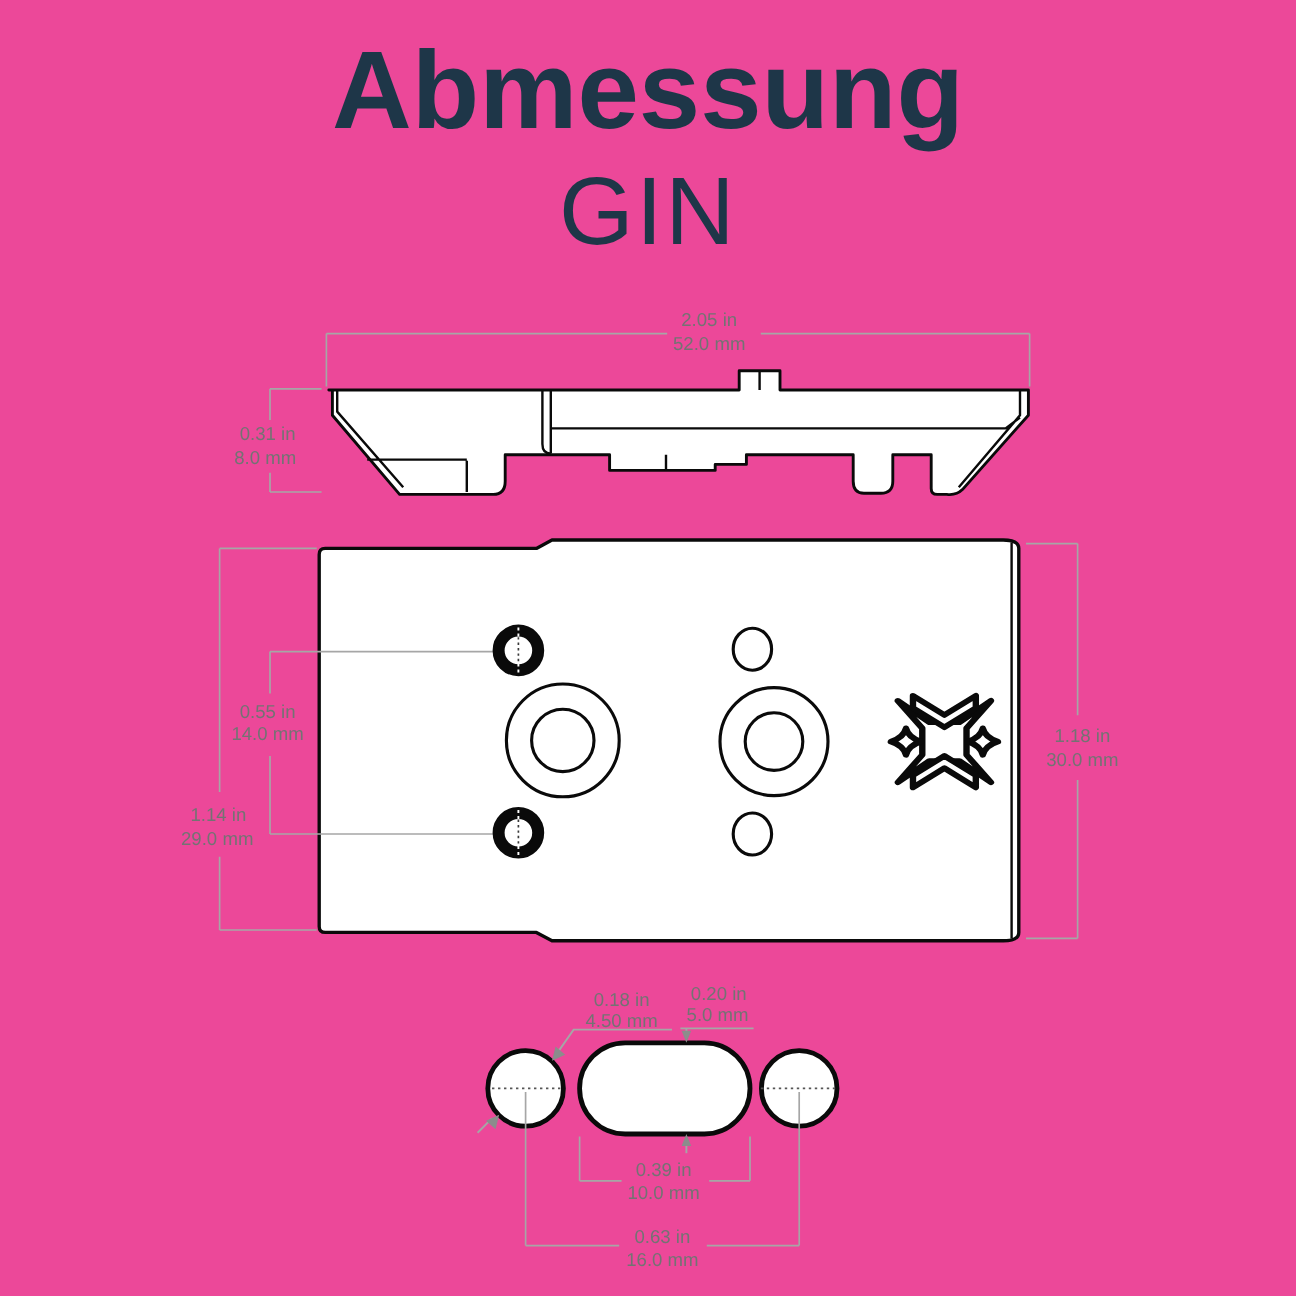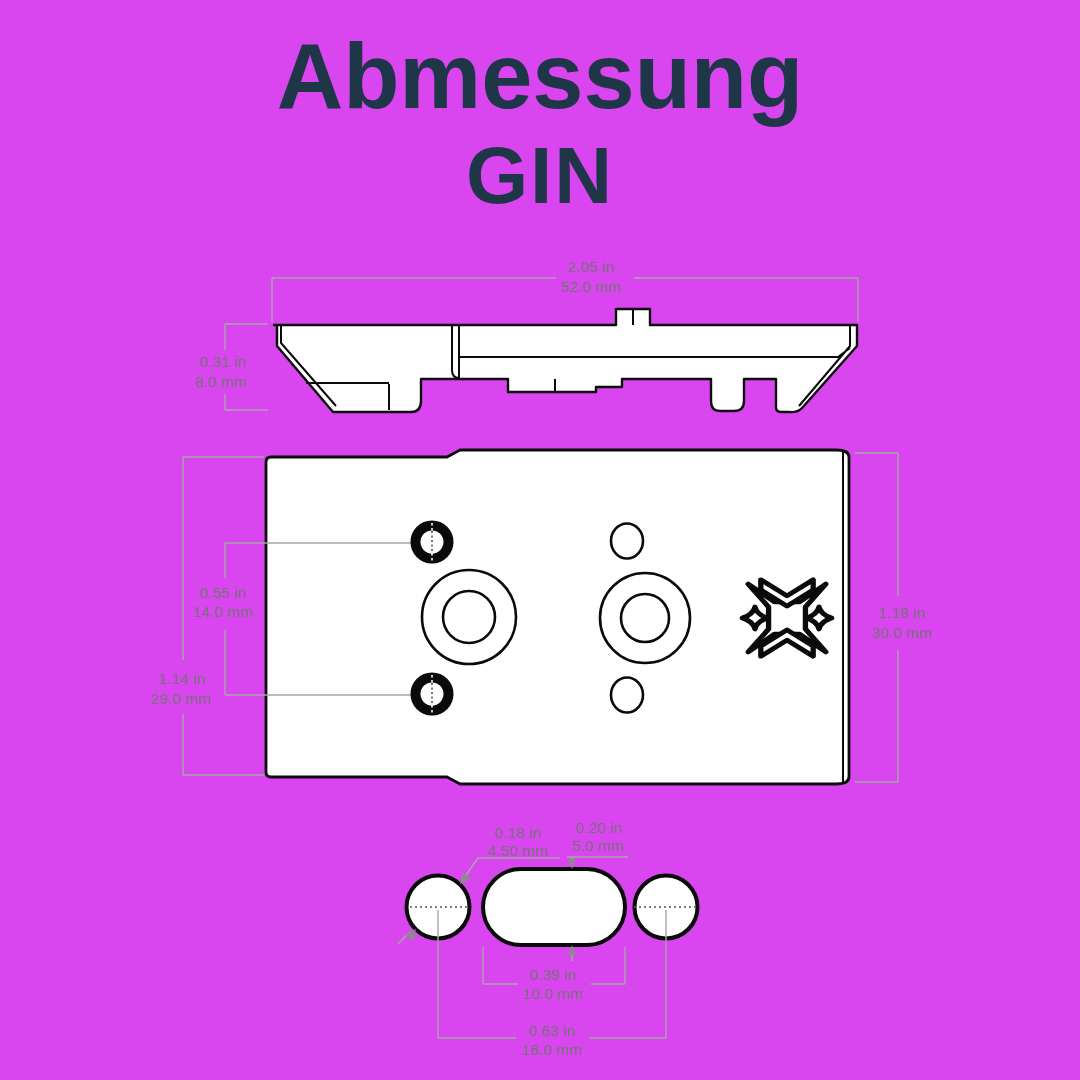--- a/index.html
+++ b/index.html
@@ -1,21 +1,21 @@
 <!DOCTYPE html>
 <html><head>
 <meta charset="utf-8">
 <style>
   html,body{margin:0;padding:0;background:#ffffff;}
-  .page{position:relative;width:1080px;height:1080px;background:#d946ef;overflow:hidden;
+  .page{position:relative;width:1080px;height:1080px;background:#ec4899;overflow:hidden;
         font-family:"Liberation Sans", sans-serif;}
   .title-block{position:absolute;top:30px;left:0;width:1080px;text-align:center;color:#1e3648;}
   .title-line1{font-size:92px;font-weight:bold;letter-spacing:0px;line-height:1.0;
                font-family:"Liberation Sans", sans-serif;}
-  .title-line2{font-size:80px;font-weight:bold;line-height:1.0;margin-top:14px;letter-spacing:2px;}
+  .title-line2{font-size:80px;font-weight:normal;line-height:1.0;margin-top:14px;letter-spacing:2px;}
   svg text{font-family:"Liberation Sans", sans-serif;fill:#737373;font-size:15.5px;}
   svg{position:absolute;left:0;top:0;}
 </style>
 </head>
 <body>
 
 <div class="page">
 
   <div class="title-block">
     <div class="title-line1">Abmessung</div>

